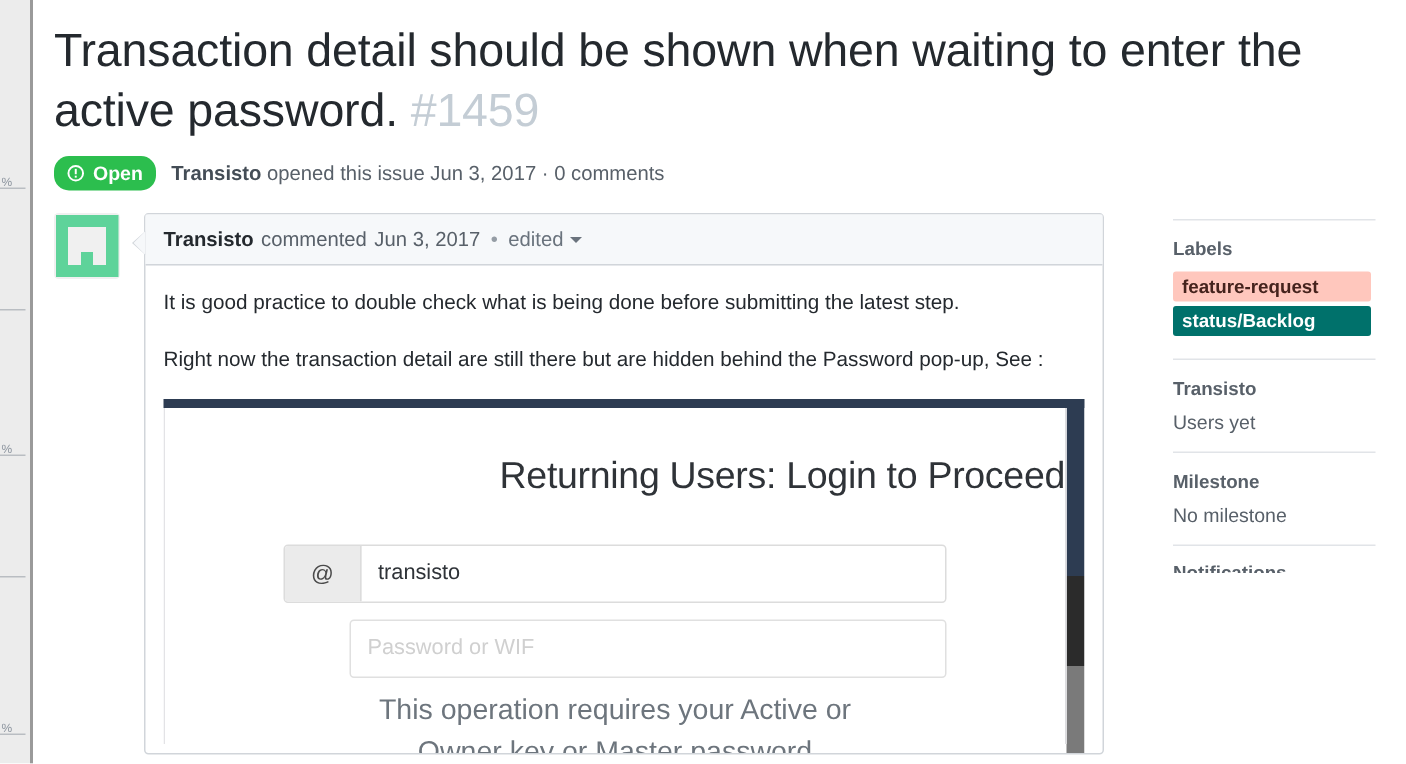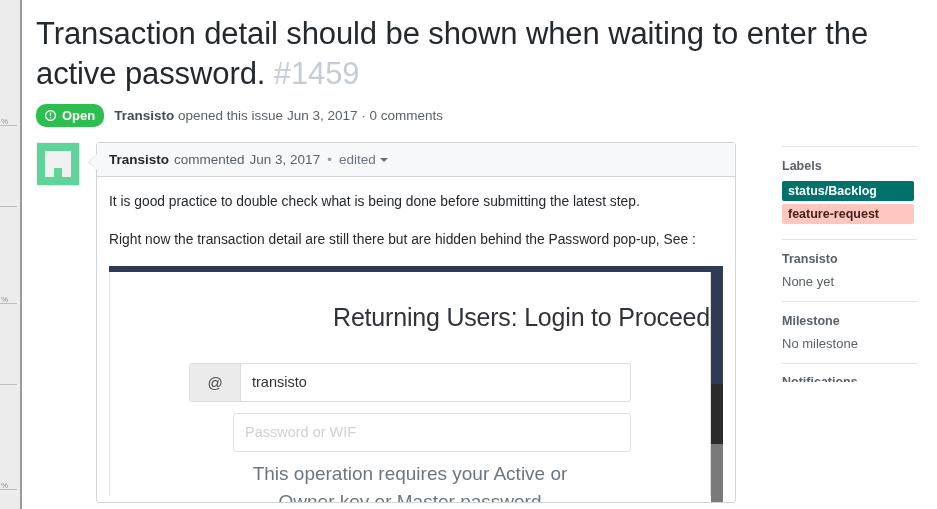--- a/index.html
+++ b/index.html
@@ -417,28 +417,28 @@
         </div>
       </div>
     </div>
 
     <div id="sidebar-col">
 
       <div class="side-sep"></div>
 
       <div class="side-block">
         <div class="side-heading">Labels</div>
+        <span class="side-label" id="label-feature-request">feature-request</span>
         <span class="side-label" id="label-status-backlog">status/Backlog</span>
-        <span class="side-label" id="label-feature-request">feature-request</span>
       </div>
       <div class="side-sep"></div>
 
       <div class="side-block">
         <div class="side-heading">Transisto</div>
-        <div class="side-value">None yet</div>
+        <div class="side-value">Users yet</div>
       </div>
       <div class="side-sep"></div>
 
       <div class="side-block">
         <div class="side-heading">Milestone</div>
         <div class="side-value">No milestone</div>
       </div>
       <div class="side-sep"></div>
 
       <div id="side-cut-text">Notifications</div>

